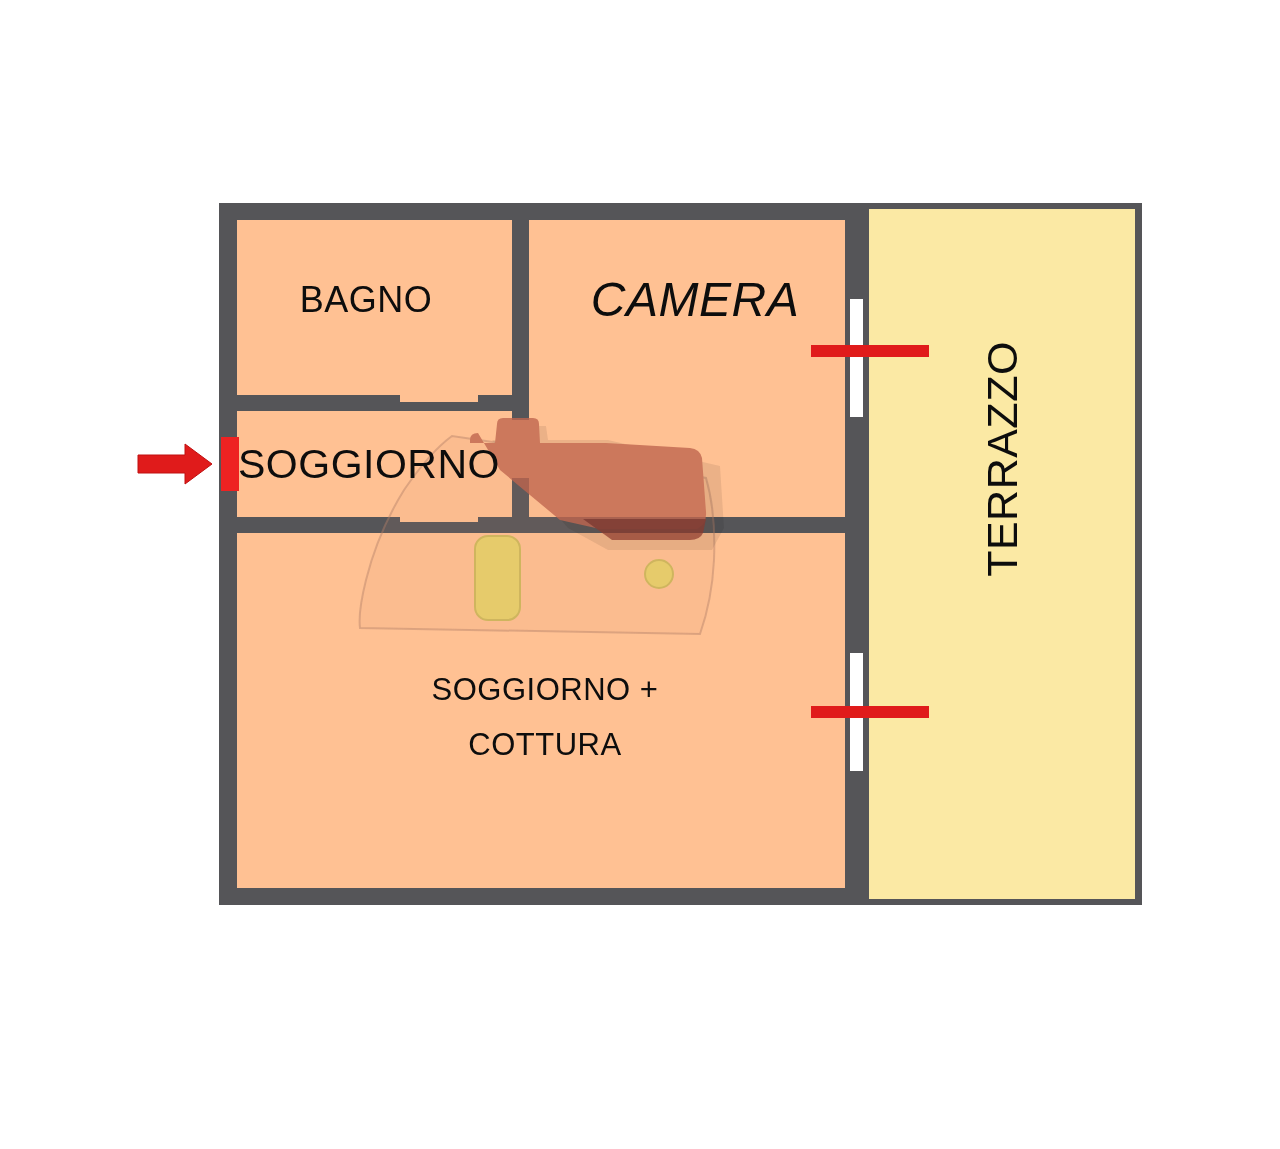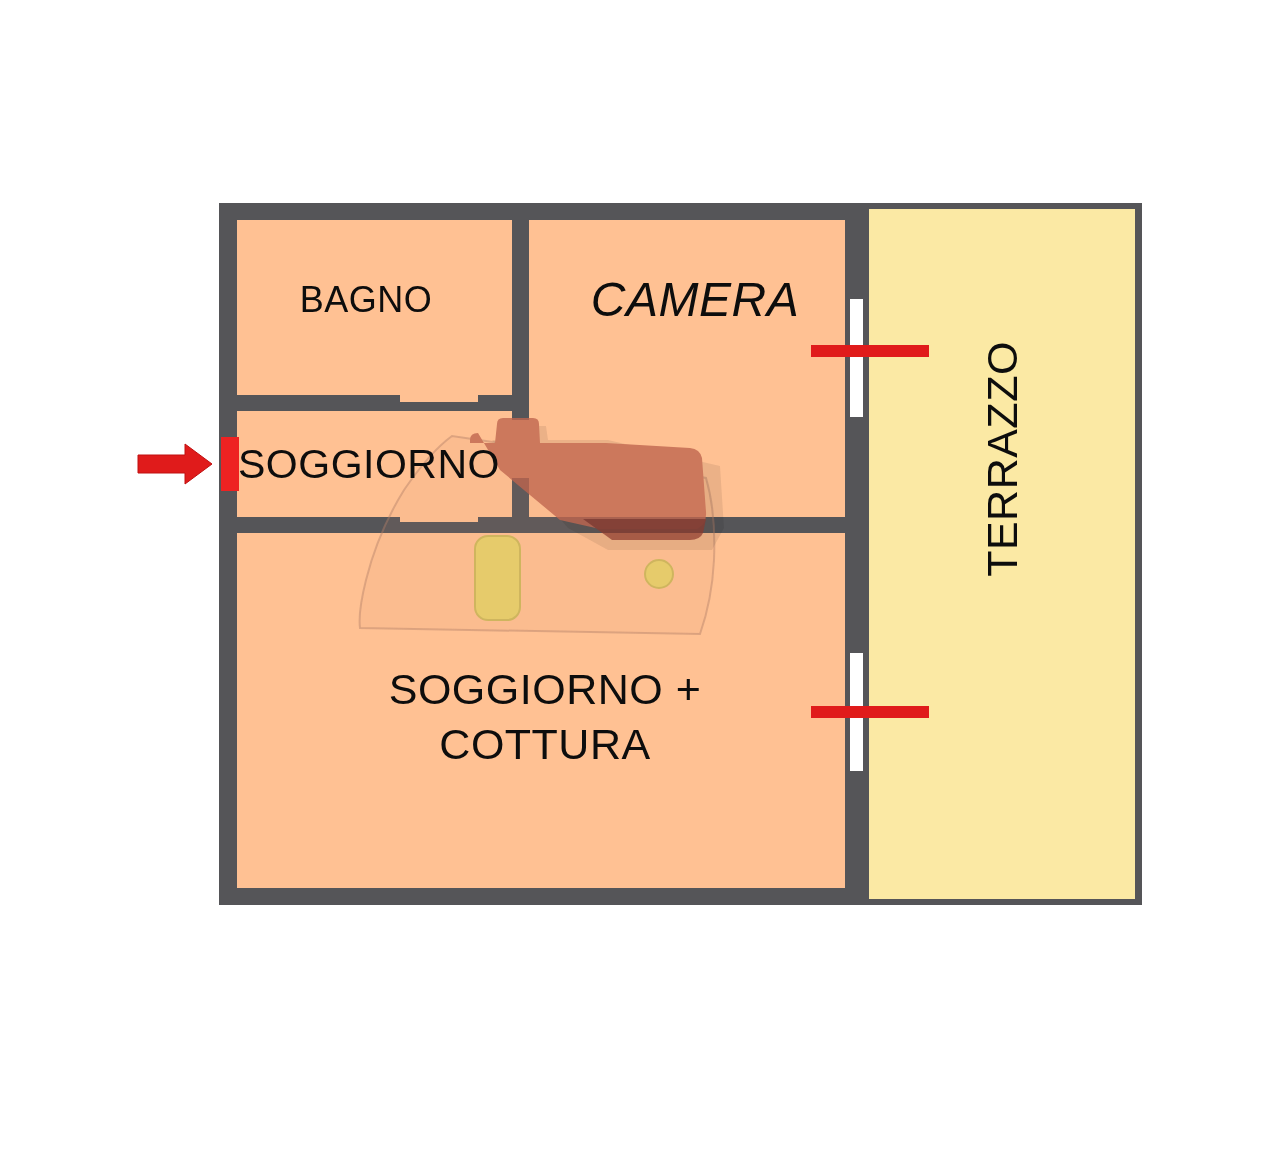--- a/index.html
+++ b/index.html
@@ -58,21 +58,21 @@
     width: 300px;
     font-size: 41px;
     line-height: 48px;
     text-align: left;
   }
 
   #label-soggiorno {
     left: 240px;
     top: 662px;
     width: 610px;
-    font-size: 43px;
+    font-size: 31px;
     line-height: 55px;
   }
 
   #label-terrazzo {
     left: 867px;
     top: 434px;
     width: 270px;
     font-size: 43px;
     line-height: 50px;
     transform: rotate(-90deg);

